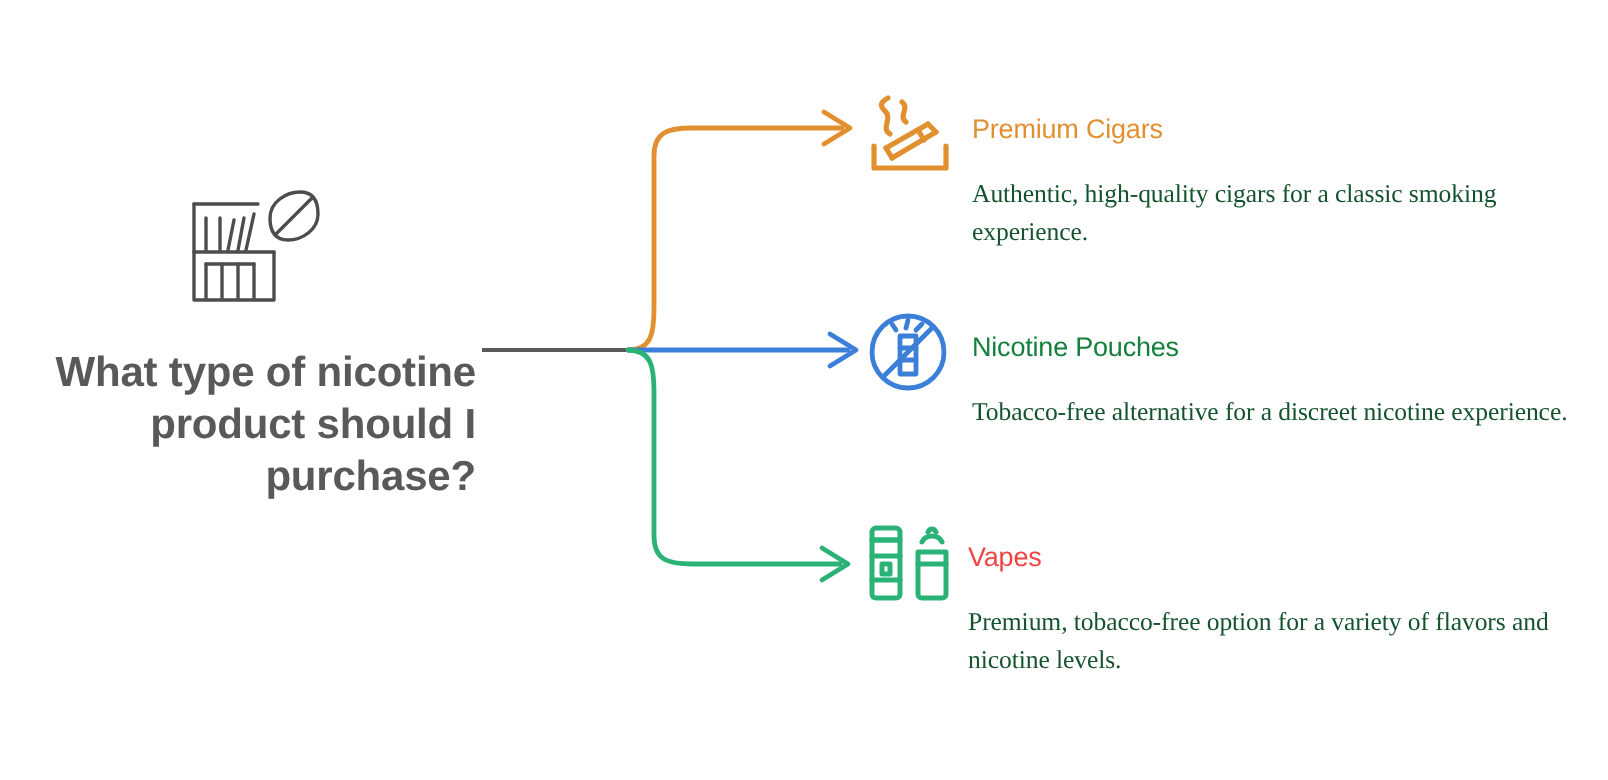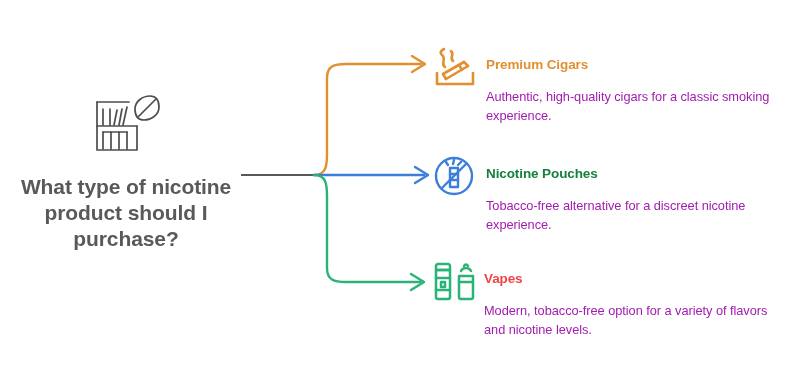--- a/index.html
+++ b/index.html
@@ -31,21 +31,21 @@
     align-items: center;
   }
   #root-icon {
     width: 74px;
     height: 66px;
     display: block;
   }
   #root-title {
     margin-top: 16px;
     width: 224px;
-    text-align: center;
+    text-align: right;
     font-size: 21px;
     line-height: 26px;
     font-weight: bold;
     color: #58595b;
     letter-spacing: -0.1px;
   }
 
   
   #connectors {
     position: absolute;
@@ -66,33 +66,34 @@
     left: 0;
     top: 0;
     width: 44px;
     height: 42px;
   }
   .branch-title {
     position: absolute;
     left: 53px;
     top: 11px;
     font-size: 13.5px;
-    font-weight: bold;
+    font-weight: normal;
     letter-spacing: -0.1px;
     white-space: nowrap;
   }
   .branch-desc {
     position: absolute;
     left: 53px;
     top: 42px;
     width: 300px;
     font-size: 12.8px;
     line-height: 18.5px;
-    color: #a21caf;
+    color: #14532d;
     letter-spacing: -0.05px;
+    font-family: Liberation Serif, serif;
   }
 
   #branch-cigars   { left: 433px; top: 46px; }
   #branch-pouches  { left: 433px; top: 155px; }
   #branch-vapes    { left: 431px; top: 260px; }
 
   #branch-vapes .branch-icon { width: 48px; height: 42px; }
 </style>
 </head>
 <body>
@@ -187,16 +188,16 @@
       <path d="M5,30 L19,30"></path>
       <path d="M10,22 L14,22 L14,27 L10,27 Z"></path>
 
       <path d="M28,16 L42,16 L42,37 C42,38.5 41,39 40,39 L30,39 C29,39 28,38.5 28,37 Z"></path>
       <path d="M28,22 L42,22"></path>
 
       <path d="M30,11 C32,7 38,7 40,11"></path>
       <path d="M33,6 C34,4 36,4 37,6"></path>
     </svg>
     <div class="branch-title" style="color:#ef4444">Vapes</div>
-    <div class="branch-desc">Modern, tobacco-free option for a variety of flavors and nicotine levels.</div>
+    <div class="branch-desc">Premium, tobacco-free option for a variety of flavors and nicotine levels.</div>
   </div>
 
 </div>
 
 </body></html>

